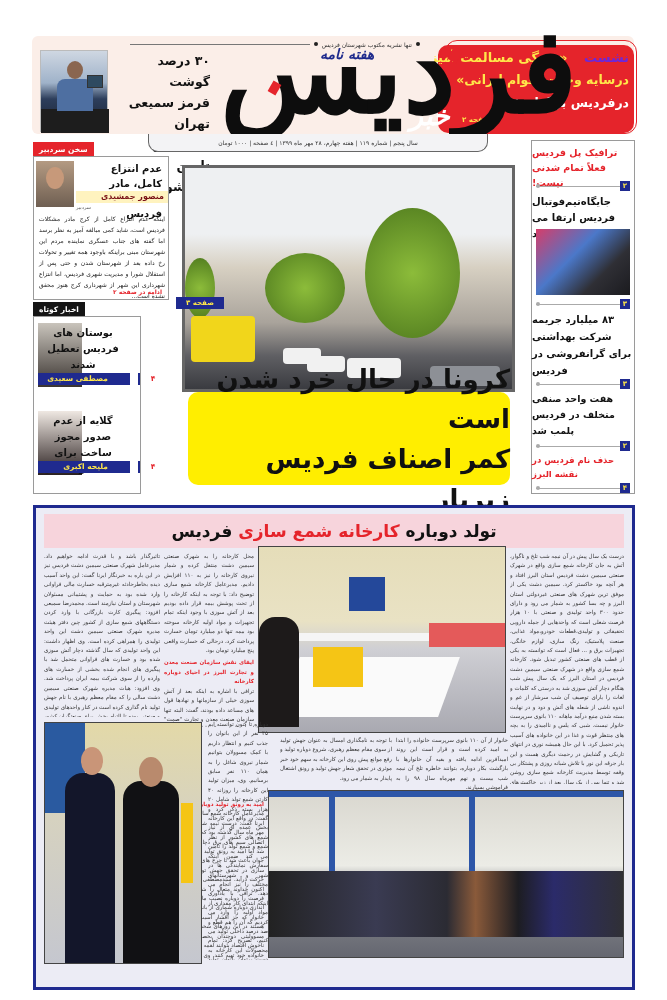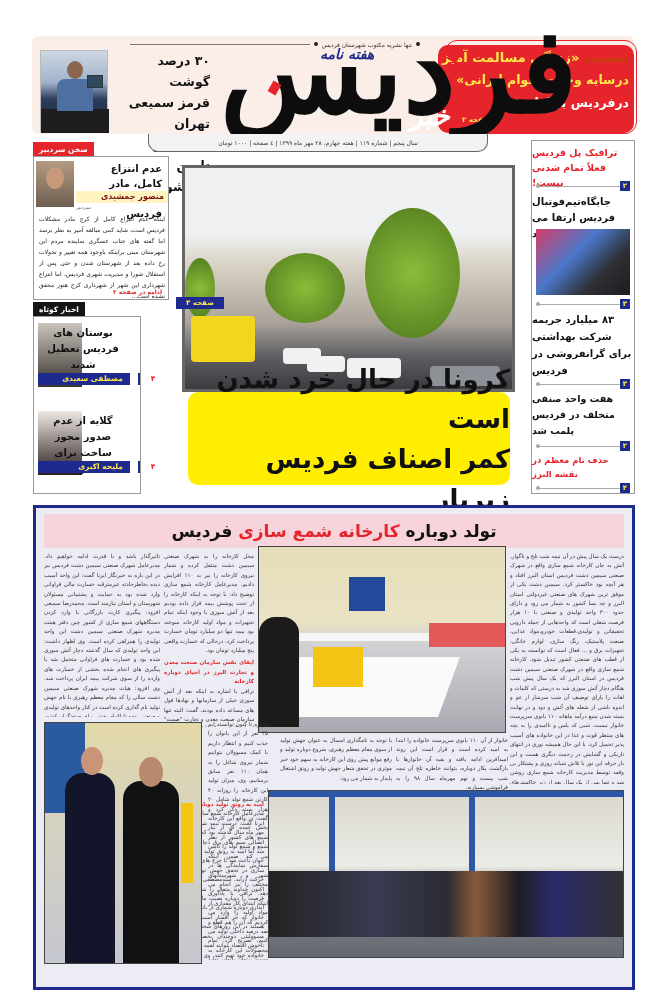--- a/index.html
+++ b/index.html
@@ -9,21 +9,21 @@
   .abs { position: absolute; }
 
   
   .masthead-bg { left: 32px; top: 36px; width: 602px; height: 98px; background: #fbeee8; border-radius: 6px; }
   .tagline { left: 130px; top: 38px; width: 290px; height: 12px; font-size: 6px; color: #333; direction: rtl; display: flex; align-items: center; gap: 4px; }
   .tagline .line { flex: 1; height: 1px; background: #777; }
   .tagline .dot { width: 4px; height: 4px; border-radius: 50%; background: #222; }
   .red-box { left: 438px; top: 45px; width: 196px; height: 88px; background: #e5242b; border-radius: 10px 10px 10px 10px; border: 2px solid #e5242b; }
   .red-box-outline { left: 445px; top: 40px; width: 192px; height: 94px; border: 1.5px solid #e5242b; border-radius: 12px; }
   .rb-line1 { right: 38px; top: 50px; font-size: 13px; font-weight: bold; color: #ffe74a; }
-  .rb-line1 .w { color: #c2410c; }
+  .rb-line1 .w { color: #6d28d9; margin-left: 12px; }
   .rb-line2 { right: 38px; top: 72px; font-size: 12.5px; font-weight: bold; color: #ffe74a; }
   .rb-line3 { right: 38px; top: 95px; font-size: 12.5px; font-weight: bold; color: #fff; }
   .rb-page { left: 462px; top: 116px; font-size: 7px; color: #ffe74a; font-weight: bold; }
 
   .logo-wrap { left: 210px; top: 30px; width: 260px; height: 120px; }
   .logo-main { position: absolute; left: 10px; top: -18px; font-family: "DejaVu Serif", serif; font-size: 118px; font-weight: bold; color: #0d0d0d; line-height: 1; letter-spacing: -6px; }
   .logo-weekly { position: absolute; left: 110px; top: 16px; font-size: 14px; color: #1e2a8c; font-style: italic; font-weight: bold; }
   .logo-khabar { position: absolute; left: 200px; top: 70px; font-size: 27px; color: #fff; font-weight: bold; font-style: italic; }
   .logo-dot1 { position: absolute; left: 240px; top: 18px; width: 10px; height: 14px; background: #e5242b; transform: rotate(30deg); }
   .logo-dot2 { position: absolute; left: 60px; top: 52px; width: 9px; height: 12px; background: #e5242b; transform: rotate(30deg); }
@@ -48,21 +48,21 @@
   .ed-photo .face { position: absolute; left: 10px; top: 6px; width: 18px; height: 22px; border-radius: 50%; background: #c7997a; }
   .ed-name-bar { position: absolute; left: 42px; top: 34px; width: 92px; height: 12px; background: #fff3bf; font-size: 8px; font-weight: bold; color: #7a1116; text-align: right; padding-right: 4px; line-height: 12px; }
   .ed-role { position: absolute; left: 42px; top: 47px; width: 92px; font-size: 5px; color: #555; text-align: left; }
   .ed-body { position: absolute; left: 5px; top: 56px; width: 126px; font-size: 6px; line-height: 11px; text-align: justify; color: #222; }
   .ed-cont { position: absolute; right: 6px; bottom: 4px; font-size: 6px; font-weight: bold; color: #e5242b; }
 
   .brief-box { left: 33px; top: 316px; width: 108px; height: 178px; border: 1px solid #9a9a9a; background: #fff; }
   .brief-item { position: absolute; left: 2px; width: 132px; height: 82px; }
   .brief-title { position: absolute; right: 42px; top: 4px; width: 86px; text-align: center; font-size: 10px; font-weight: bold; line-height: 16px; }
   .brief-photo { position: absolute; left: 2px; top: 2px; width: 44px; height: 64px; }
-  .brief-name { position: absolute; left: 2px; top: 52px; width: 92px; height: 12px; background: #1f2a8f; color: #ffe74a; font-size: 7.5px; font-weight: bold; text-align: right; padding-right: 7px; line-height: 12px; }
+  .brief-name { position: absolute; left: 2px; top: 52px; width: 92px; height: 12px; background: #1f2a8f; color: #ffe74a; font-size: 7.5px; font-weight: bold; text-align: right; padding-right: 22px; line-height: 12px; }
   .brief-num { position: absolute; right: 2px; top: 52px; width: 28px; height: 12px; border-left: 2px solid #1f2a8f; color: #e5242b; font-size: 7.5px; font-weight: bold; text-align: center; line-height: 12px; }
 
   
   .main-photo { left: 182px; top: 165px; width: 333px; height: 227px; border: 3px solid #666; background: linear-gradient(180deg,#eef0f2 0%,#eef0f2 30%,#d7d0c2 45%,#a9a39b 70%,#5f5f63 85%,#3a3b40 100%); overflow: hidden; }
   .tree { position: absolute; border-radius: 50%; background: radial-gradient(circle,#8cbc3a,#4f7a1e); }
   .bus { position: absolute; left: 6px; top: 148px; width: 64px; height: 46px; background: #f1d61b; border-radius: 4px; }
   .car { position: absolute; height: 16px; border-radius: 4px; background: #f1f1f1; }
   .photo-tag { left: 176px; top: 297px; width: 48px; height: 12px; background: #1f2a8f; color: #ffe74a; font-size: 7px; font-weight: bold; display: flex; align-items: center; justify-content: center; }
 
   .headline-yellow { left: 188px; top: 392px; width: 322px; height: 93px; background: #ffee00; border-radius: 10px; display: flex; flex-direction: column; align-items: center; justify-content: center; }
@@ -200,21 +200,21 @@
       <span class="ln"></span>
       <span class="end"></span>
       <span class="badge page-badge">۳</span>
     </div>
   <div class="rc-item" style="top:250px;font-size:9.5px;line-height:16px;color:#111;">هفت واحد صنفی متخلف در فردیس پلمب شد</div>
   <div class="rc-sep" style="top:300px;">
       <span class="ln"></span>
       <span class="end"></span>
       <span class="badge page-badge">۲</span>
     </div>
-  <div class="rc-item" style="top:312px;font-size:8.5px;line-height:14px;color:#e5242b;">حذف نام معظم در نقشه البرز</div>
+  <div class="rc-item" style="top:312px;font-size:8.5px;line-height:14px;color:#e5242b;">حذف نام فردیس در نقشه البرز</div>
   <div class="rc-sep" style="top:342px;">
       <span class="ln"></span>
       <span class="end"></span>
       <span class="badge page-badge">۴</span>
     </div>
 </div>
 
 <div class="abs feature">
   <div class="feature-title-bar">
     <span>تولد دوباره</span>&nbsp;<span class="red">کارخانه شمع سازی</span>&nbsp;<span>فردیس</span>

